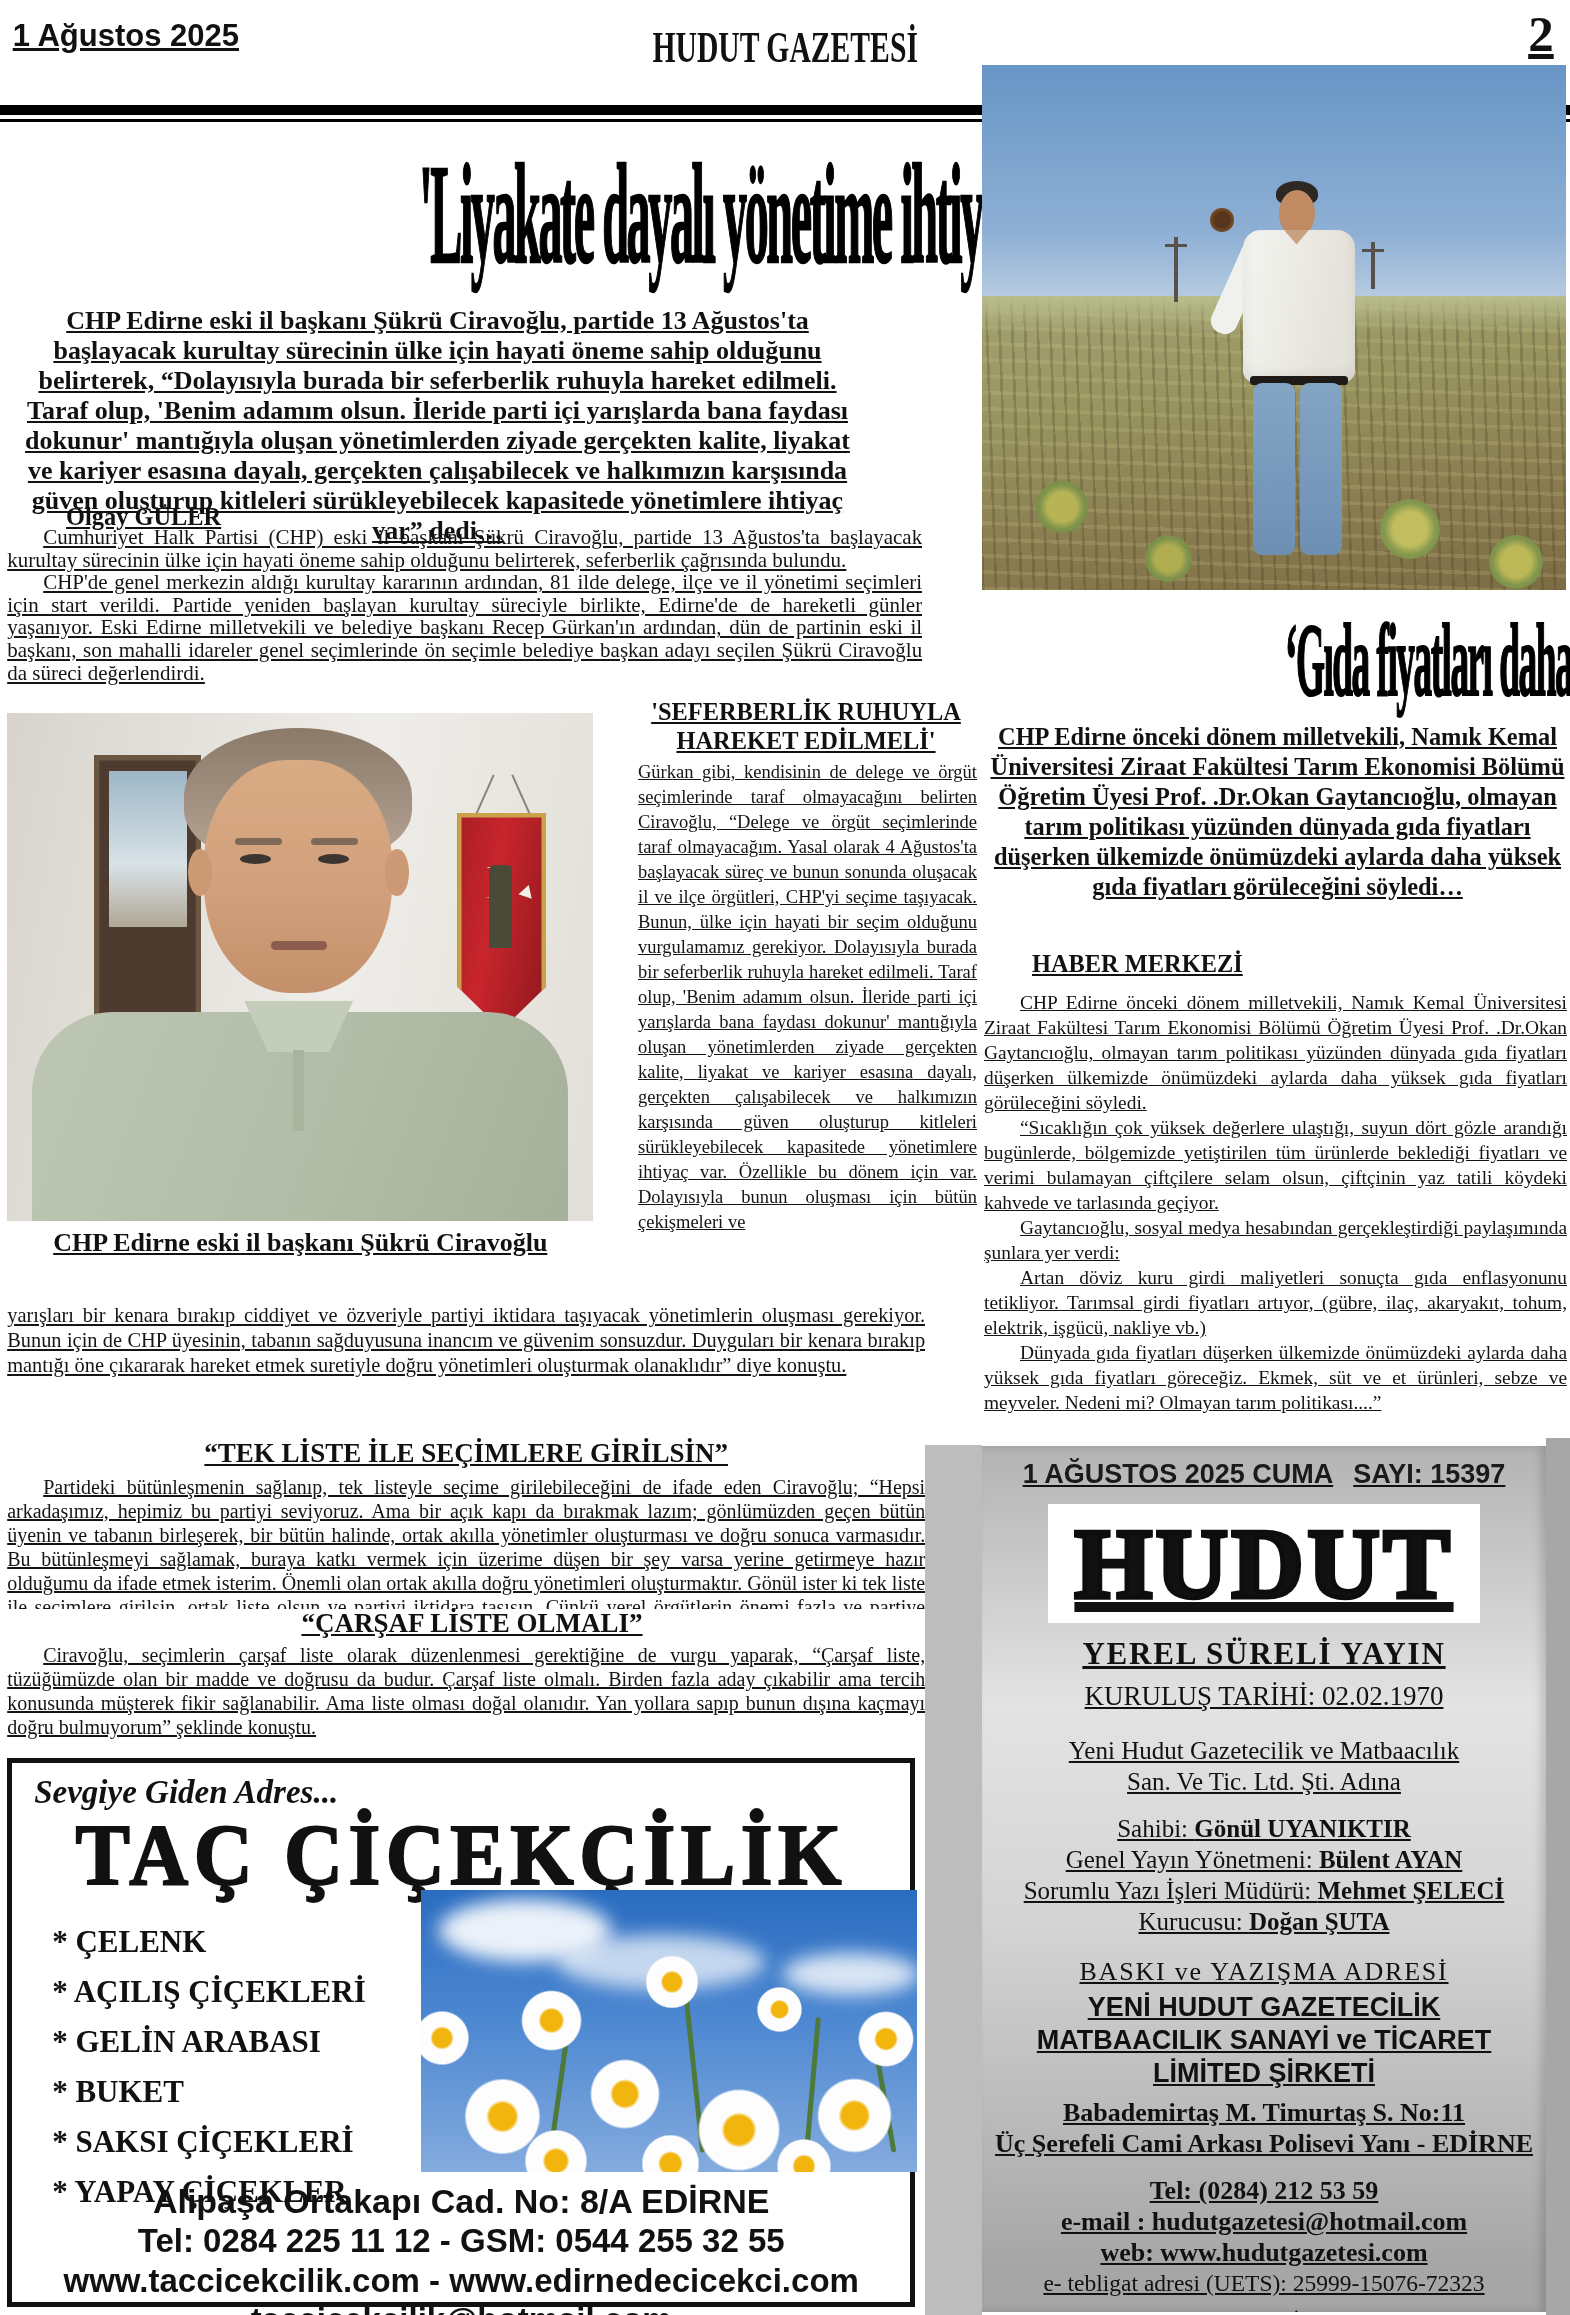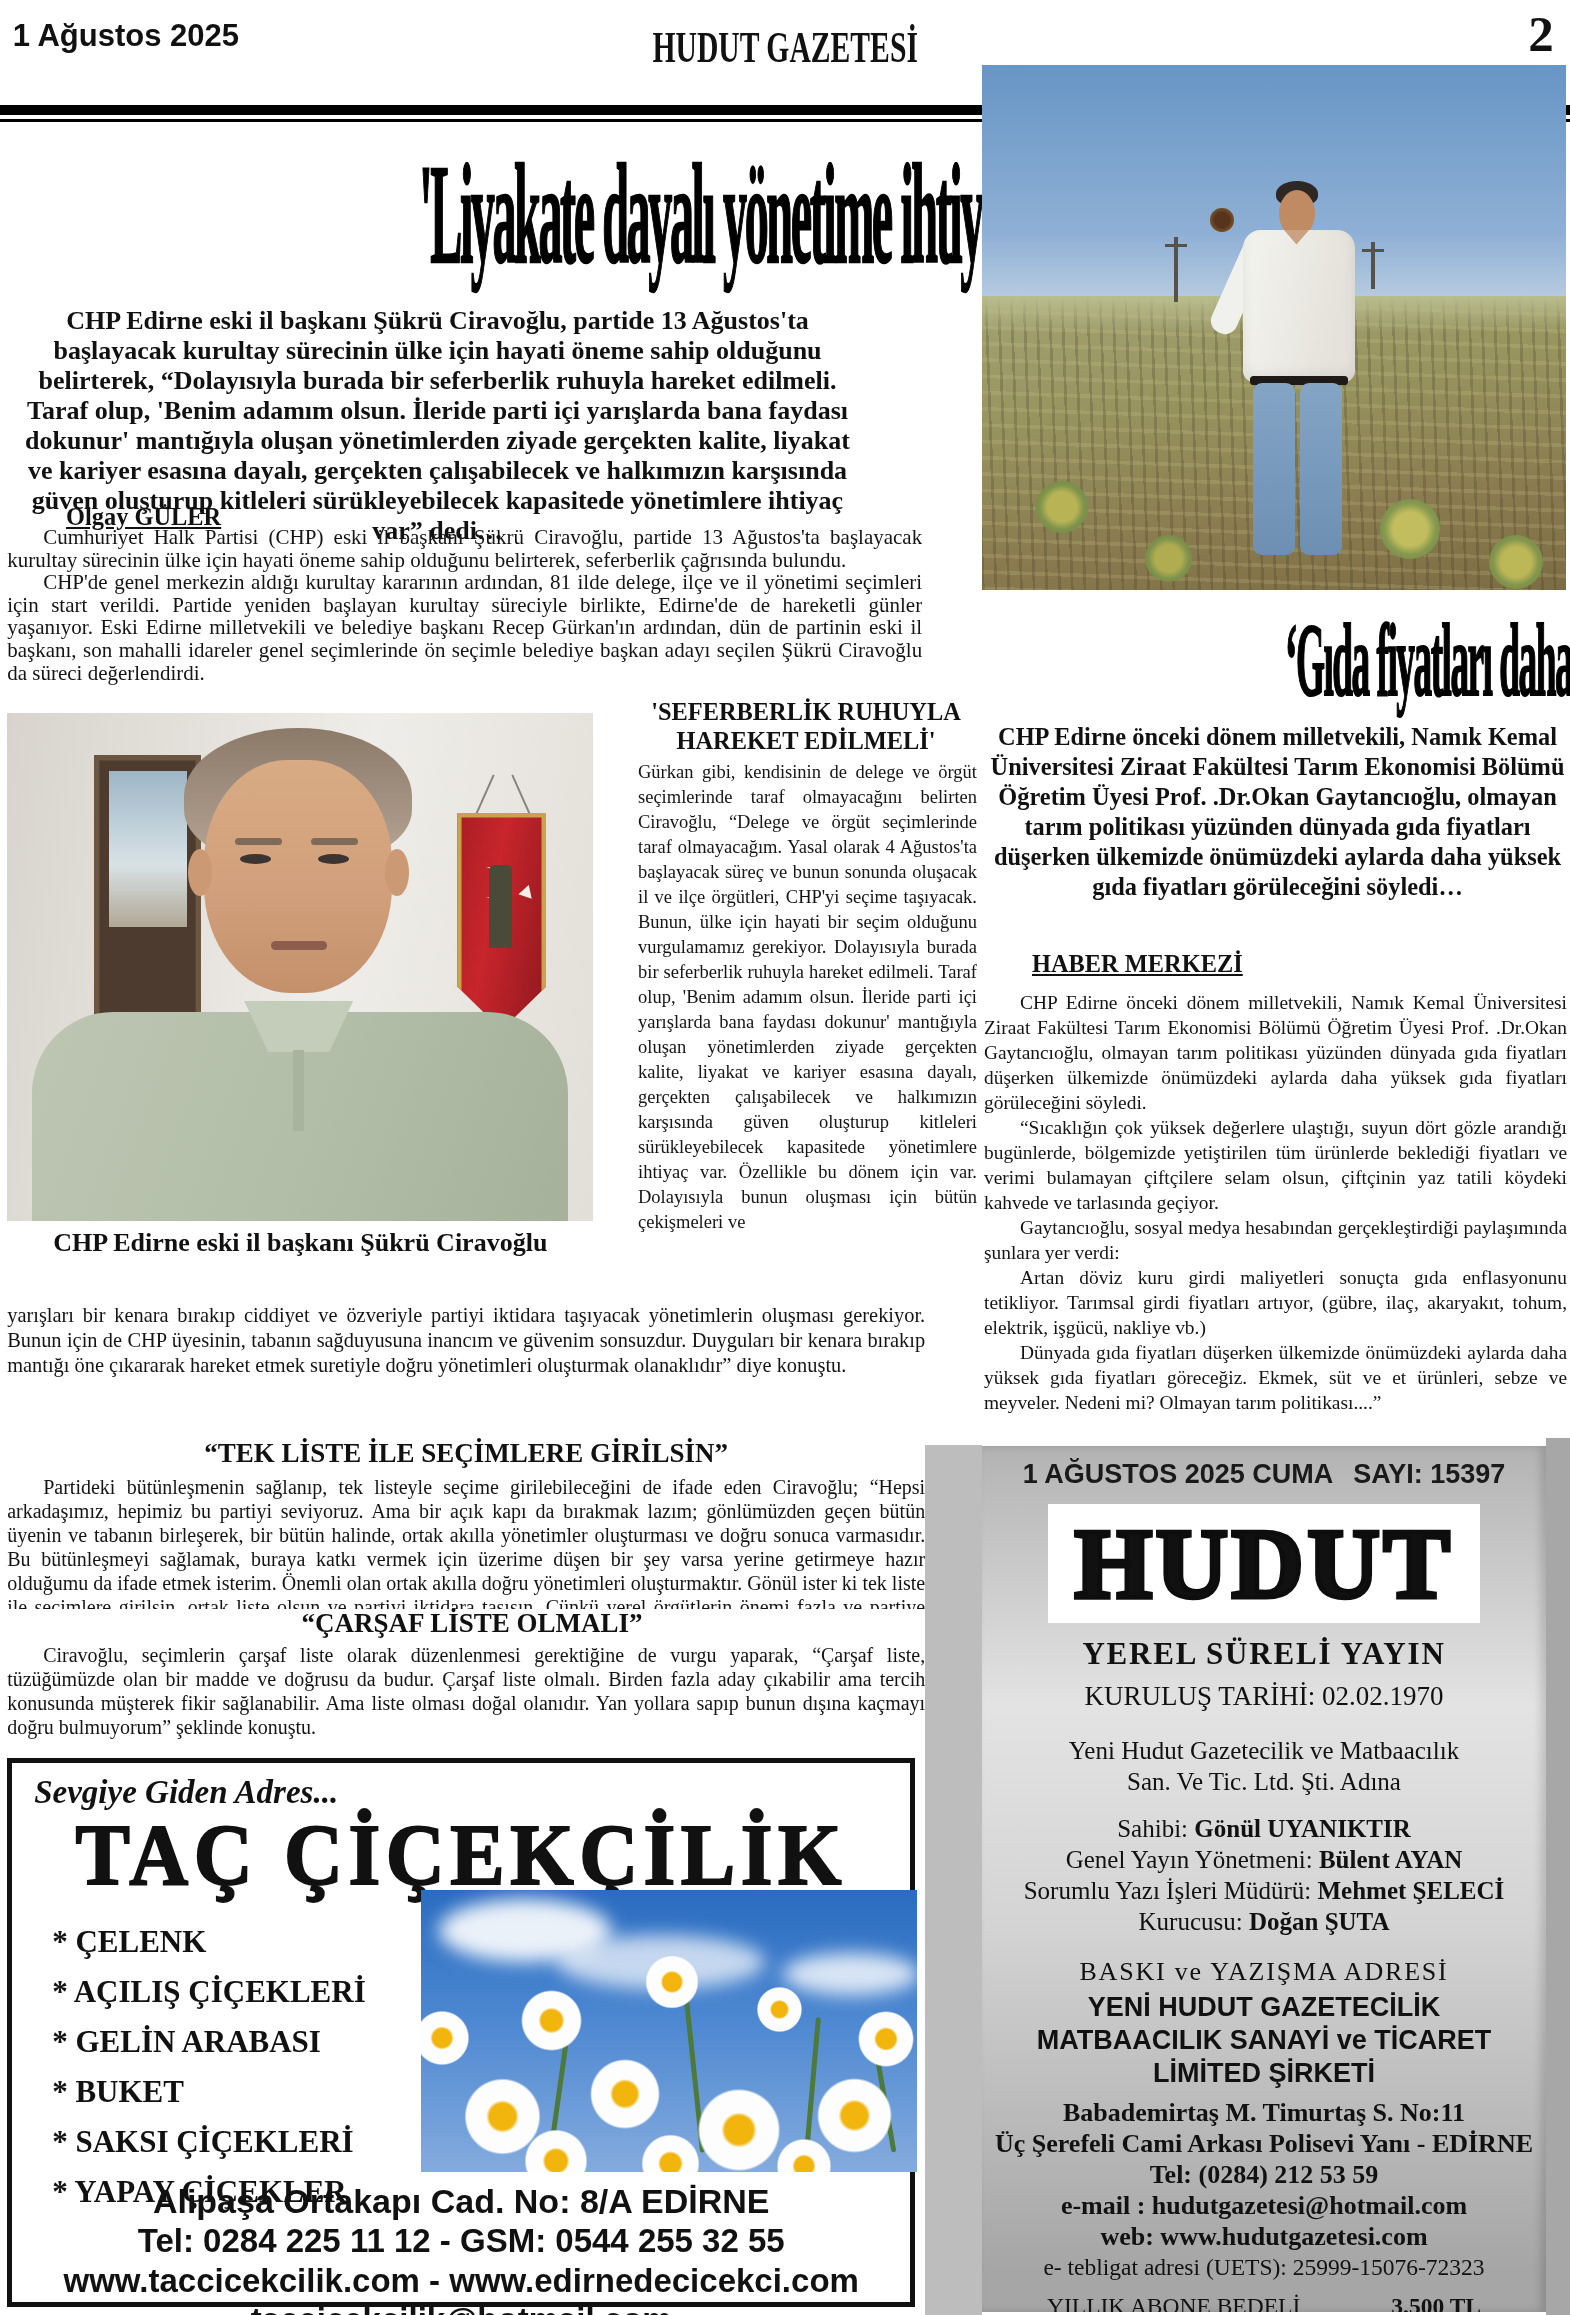--- a/index.html
+++ b/index.html
@@ -2,21 +2,21 @@
 <html style="font-size:14.5px"><head>
 <meta charset="utf-8">
 <style>
   * { margin:0; padding:0; box-sizing:border-box; }
   html,body { background:#777; }
   #page {
     position:relative; width:1570px; height:2316px; margin:0 auto;
     background:#ffffff; overflow:hidden; color:#111;
     font-family:"Liberation Serif", serif;
   }
-  .abs { position:absolute; }
+  .abs { position:absolute;text-decoration:underline; }
 
   
   .hdr-date { left:12.7px; top:18px; font-size:31px; font-weight:bold; font-family:"Liberation Sans",sans-serif; }
   .hdr-paper { left:0; right:0; top:22px; text-align:center; }
   .hdr-paper span { display:inline-block; font-family:"Liberation Serif",serif; font-weight:bold; font-size:38px; letter-spacing:0px; transform:scale(.78,1.15); transform-origin:center top; white-space:nowrap; }
   .hdr-page { right:16.3px; top:5.4px; font-size:51px; font-weight:bold; font-family:"Liberation Serif",serif; }
   .rule1 { left:0; right:0; top:105px; height:10px; background:#000; }
   .rule2 { left:0; right:0; top:119px; height:2.7px; background:#000; }
 
   
@@ -218,21 +218,21 @@
     <div class="mast-staff">
         <div><span>Sahibi: </span><b>Gönül UYANIKTIR</b></div>
         <div><span>Genel Yayın Yönetmeni: </span><b>Bülent AYAN</b></div>
         <div><span>Sorumlu Yazı İşleri Müdürü: </span><b>Mehmet ŞELECİ</b></div>
         <div><span>Kurucusu: </span><b>Doğan ŞUTA</b></div>
       </div>
     <div class="mast-print">BASKI ve YAZIŞMA ADRESİ</div>
     <div class="mast-caps">YENİ HUDUT GAZETECİLİK MATBAACILIK SANAYİ ve TİCARET LİMİTED ŞİRKETİ</div>
     <div class="mast-addr">Babademirtaş M. Timurtaş S. No:11</div>
     <div class="mast-addr" style="margin-top:0;">Üç Şerefeli Cami Arkası Polisevi Yanı - EDİRNE</div>
-    <div class="mast-addr" style="margin-top:0;">Tel: (0284) 212 53 59</div>
+    <div class="mast-addr" style="margin-top:16px;">Tel: (0284) 212 53 59</div>
     <div class="mast-addr" style="margin-top:0;">e-mail : hudutgazetesi@hotmail.com</div>
     <div class="mast-addr" style="margin-top:0;">web: www.hudutgazetesi.com</div>
     <div class="mast-uets">e- tebligat adresi (UETS): 25999-15076-72323</div>
     <div class="mast-prices">
         <div class="mast-price-row">
           <span>YILLIK ABONE BEDELİ</span>
           <span class="v">3.500 TL</span>
         </div>
         <div class="mast-price-row">
           <span>ŞEHİR DIŞI ABONE BEDELİ</span>

